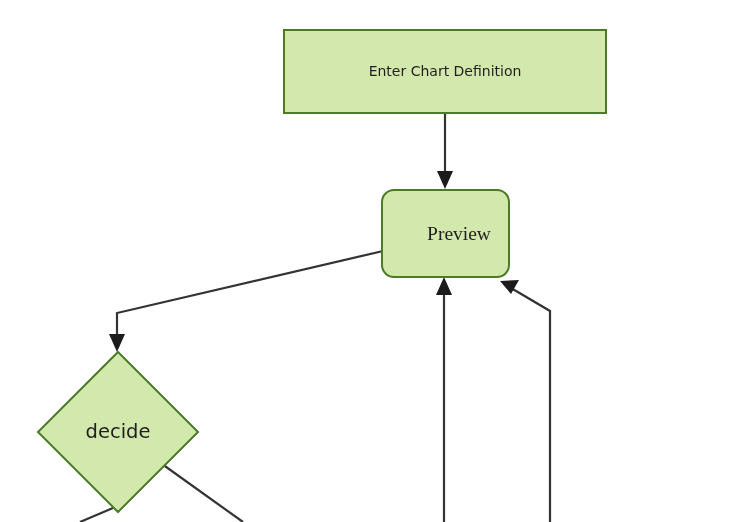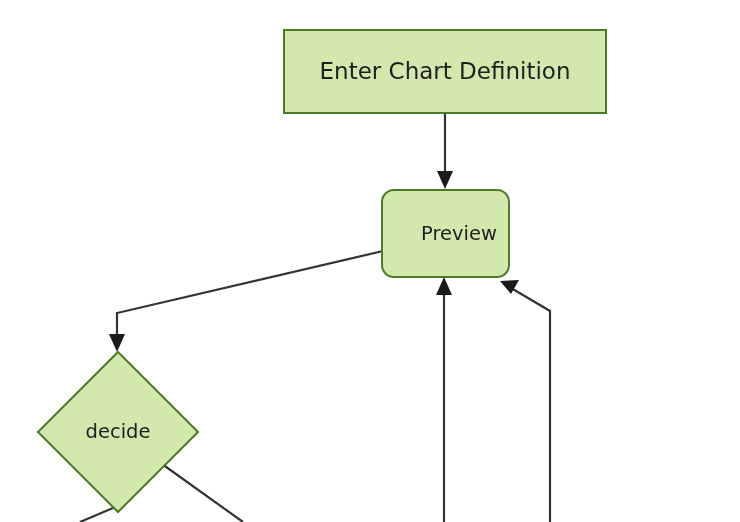--- a/index.html
+++ b/index.html
@@ -49,29 +49,30 @@
     white-space: nowrap;
     text-align: center;
     pointer-events: none;
   }
   #label-enter-chart-definition {
     left: 284px;
     top: 30px;
     width: 322px;
     height: 64px;
     line-height: 83px;
-    font-size: 23px;
+    font-size: 14px;
   }
   #label-preview {
     left: 382px;
     top: 190px;
     width: 154px;
     height: 87px;
     line-height: 87px;
     font-size: 19.5px;
+    font-family: Liberation Serif, serif;
   }
   #label-decide {
     left: 38px;
     top: 352px;
     width: 160px;
     height: 160px;
     line-height: 160px;
     font-size: 19.5px;
     text-align: center;
   }

